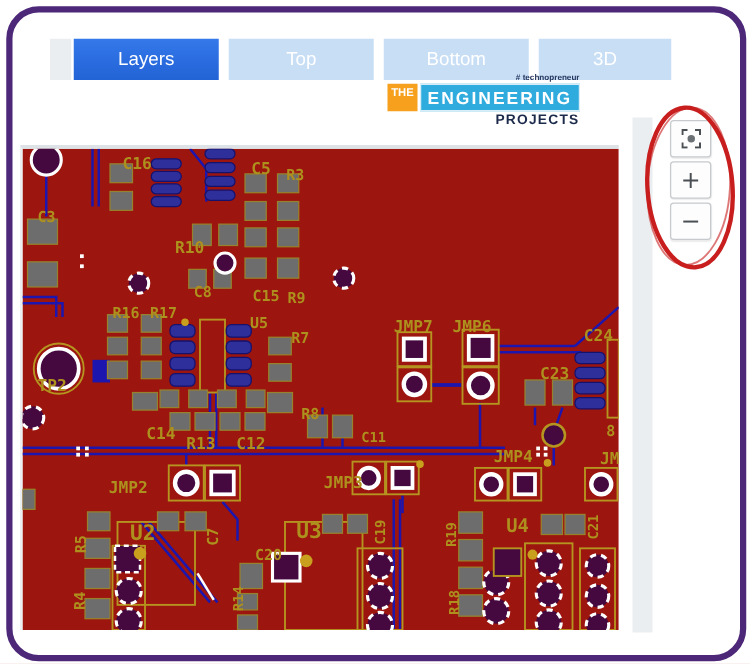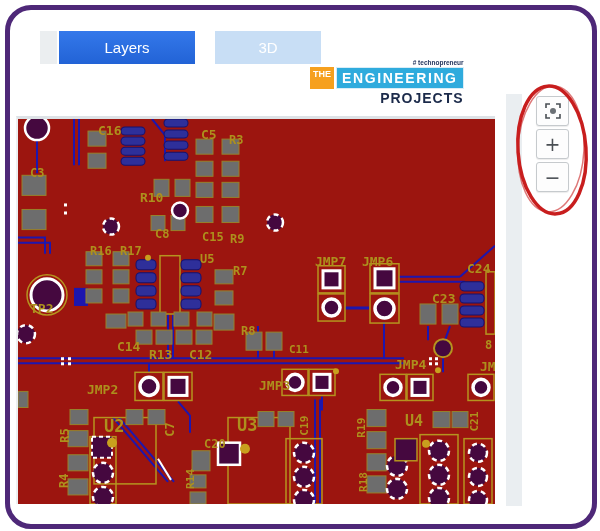--- a/index.html
+++ b/index.html
@@ -1,53 +1,59 @@
 <!DOCTYPE html>
 <html><head>
 <meta charset="utf-8">
 <style>
   html,body{margin:0;padding:0;background:#fff;}
   body{width:600px;height:531px;position:relative;font-family:"Liberation Sans",sans-serif;overflow:hidden;}
   .frame{position:absolute;left:5px;top:5px;width:582px;height:514px;border:5px solid #4e2878;border-radius:26px;background:#ffffff;}
   
   .tabbar{position:absolute;left:40px;top:31px;height:33px;display:flex;align-items:stretch;}
   .tab-lead{width:17px;background:#ebeef0;margin-right:2px;}
-  .tab{width:136px;margin-right:20px;display:flex;align-items:center;justify-content:center;
+  .tab{width:116px;margin-right:8px;display:flex;align-items:center;justify-content:center;
        color:#ffffff;font-size:15px;cursor:pointer;}
   .tab.inactive{background:#c8def5;}
   .tab.active{background:linear-gradient(#3478ea,#2263d6);}
   .tab.last{width:106px;margin-right:15px;}
   
   .logo{position:absolute;left:274px;top:59px;width:126px;height:42px;display:flex;}
   .logo-text{margin-left:4px;display:flex;flex-direction:column;align-items:flex-end;}
   .tagline{font-size:6.5px;font-weight:bold;color:#23355e;margin-bottom:1px;}
   .brandrow{display:flex;padding-left:32px;}
   .box-the{background:#f6a01e;color:#fff;font-size:9px;font-weight:bold;padding:2px 3px;}
   .box-eng{background:#2fabdd;color:#fff;font-size:14px;font-weight:bold;letter-spacing:1.6px;padding:2px 5px;margin-left:2px;border:1px solid #d8edf7;}
-  .projects{font-size:14px;font-weight:bold;color:#1b2a4a;letter-spacing:1px;margin-top:1px;}
+  .projects{font-size:11px;font-weight:bold;color:#1b2a4a;letter-spacing:1px;margin-top:1px;}
   
   .pcb-wrap{position:absolute;left:16px;top:116px;width:477px;height:385px;border-top:3px solid #dde2e6;border-left:2px solid #eceff1;box-sizing:content-box;}
   .pcb-wrap svg{display:block;}
   
   .side-strip{position:absolute;left:506px;top:94px;width:16px;height:412px;background:#eaeef1;}
   .zoom-col{position:absolute;left:536px;top:96px;display:flex;flex-direction:column;gap:3px;}
   .zbtn{width:31px;height:28px;background:#fdfdfd;border:1px solid #c6cacd;border-radius:3px;
         display:flex;align-items:center;justify-content:center;color:#4a4f54;font-size:19px;
         font-family:"DejaVu Sans",sans-serif;cursor:pointer;box-shadow:0 1px 1px rgba(0,0,0,.08);}
   .annotation{position:absolute;left:504px;top:76px;width:96px;height:152px;pointer-events:none;}
 </style>
 </head>
 <body>
 
 <div class="frame"></div>
 
 <div class="tabbar">
   <div class="tab-lead"></div>
   <div class="tab active">
       <span>Layers</span>
+    </div>
+  <div class="tab inactive">
+      <span>Top</span>
+    </div>
+  <div class="tab inactive">
+      <span>Bottom</span>
     </div>
   <div class="tab inactive last">
       <span>3D</span>
     </div>
 </div>
 
 <div class="logo">
   <svg width="26" height="42" viewBox="0 0 26 42">
     <circle cx="13" cy="9" r="7" fill="#f4f6f8" stroke="#9fb3c4" stroke-width="1"></circle>
     <circle cx="5" cy="9" r="3" fill="#3b8fd4"></circle>

